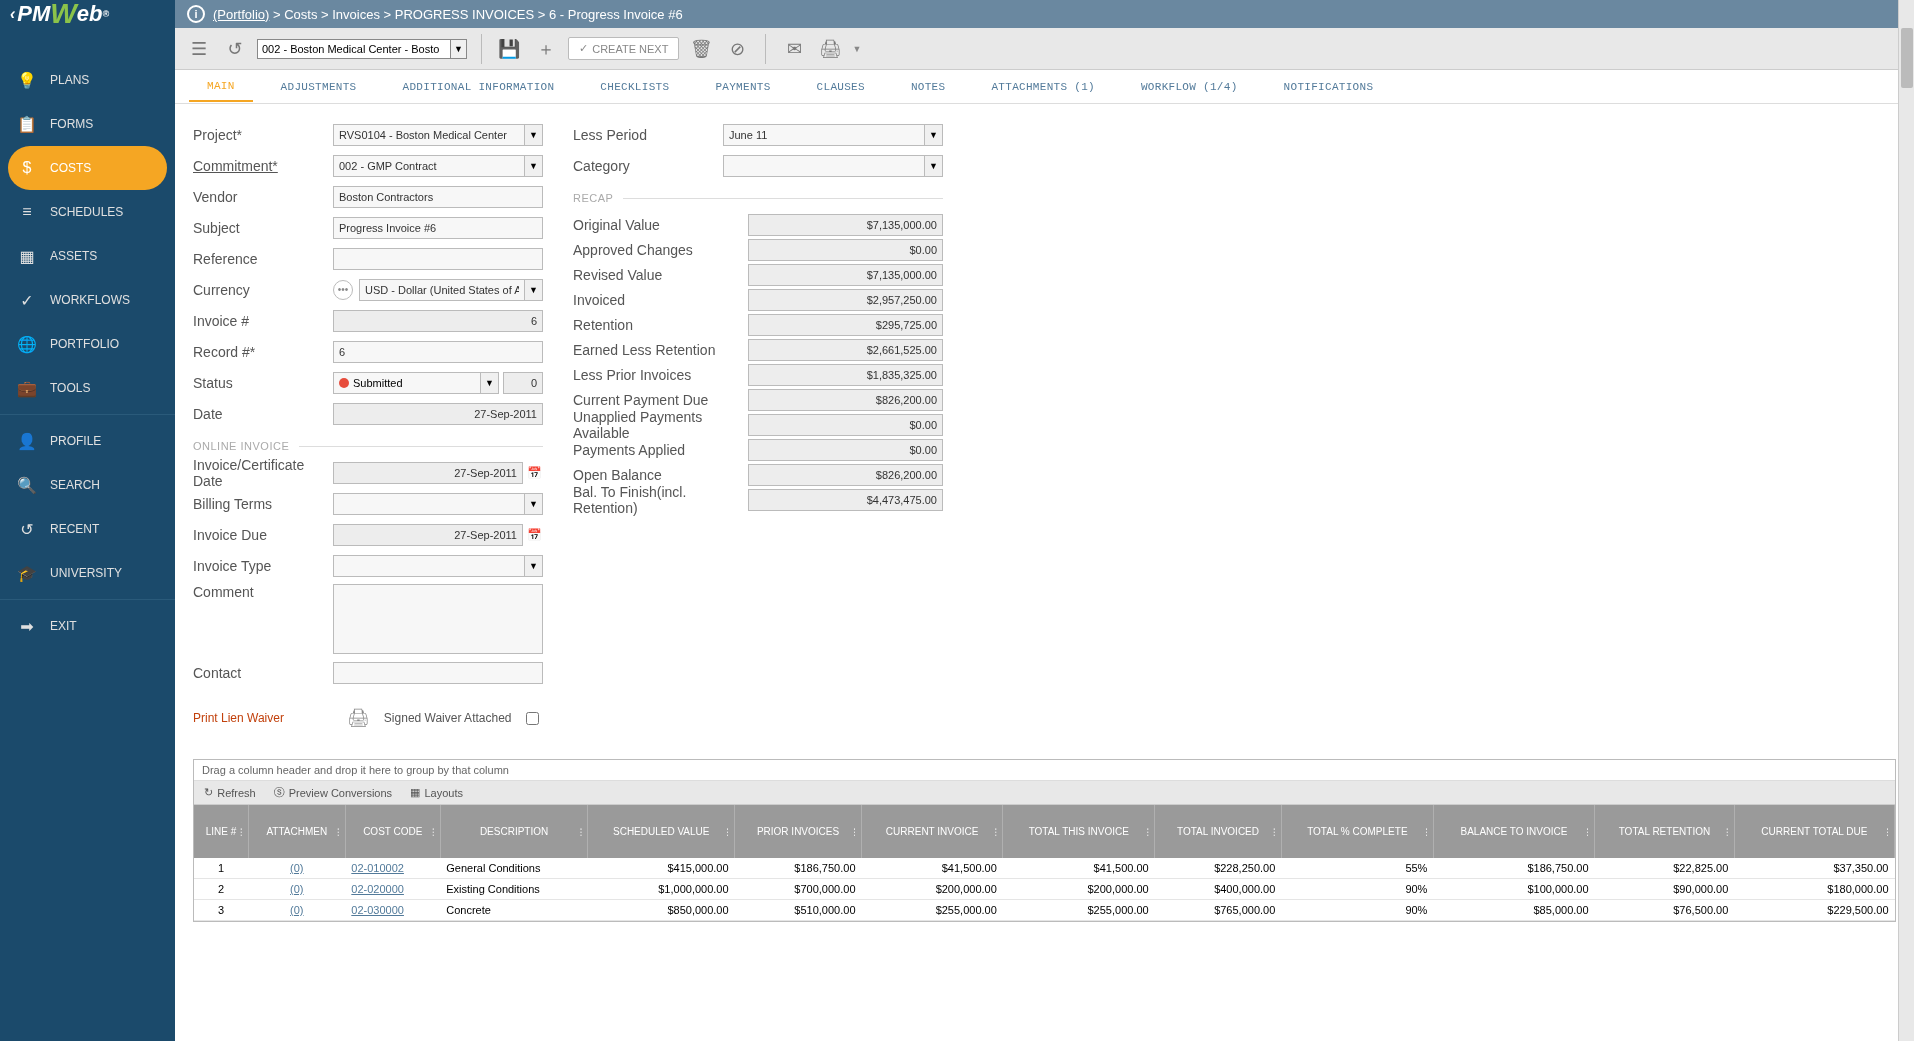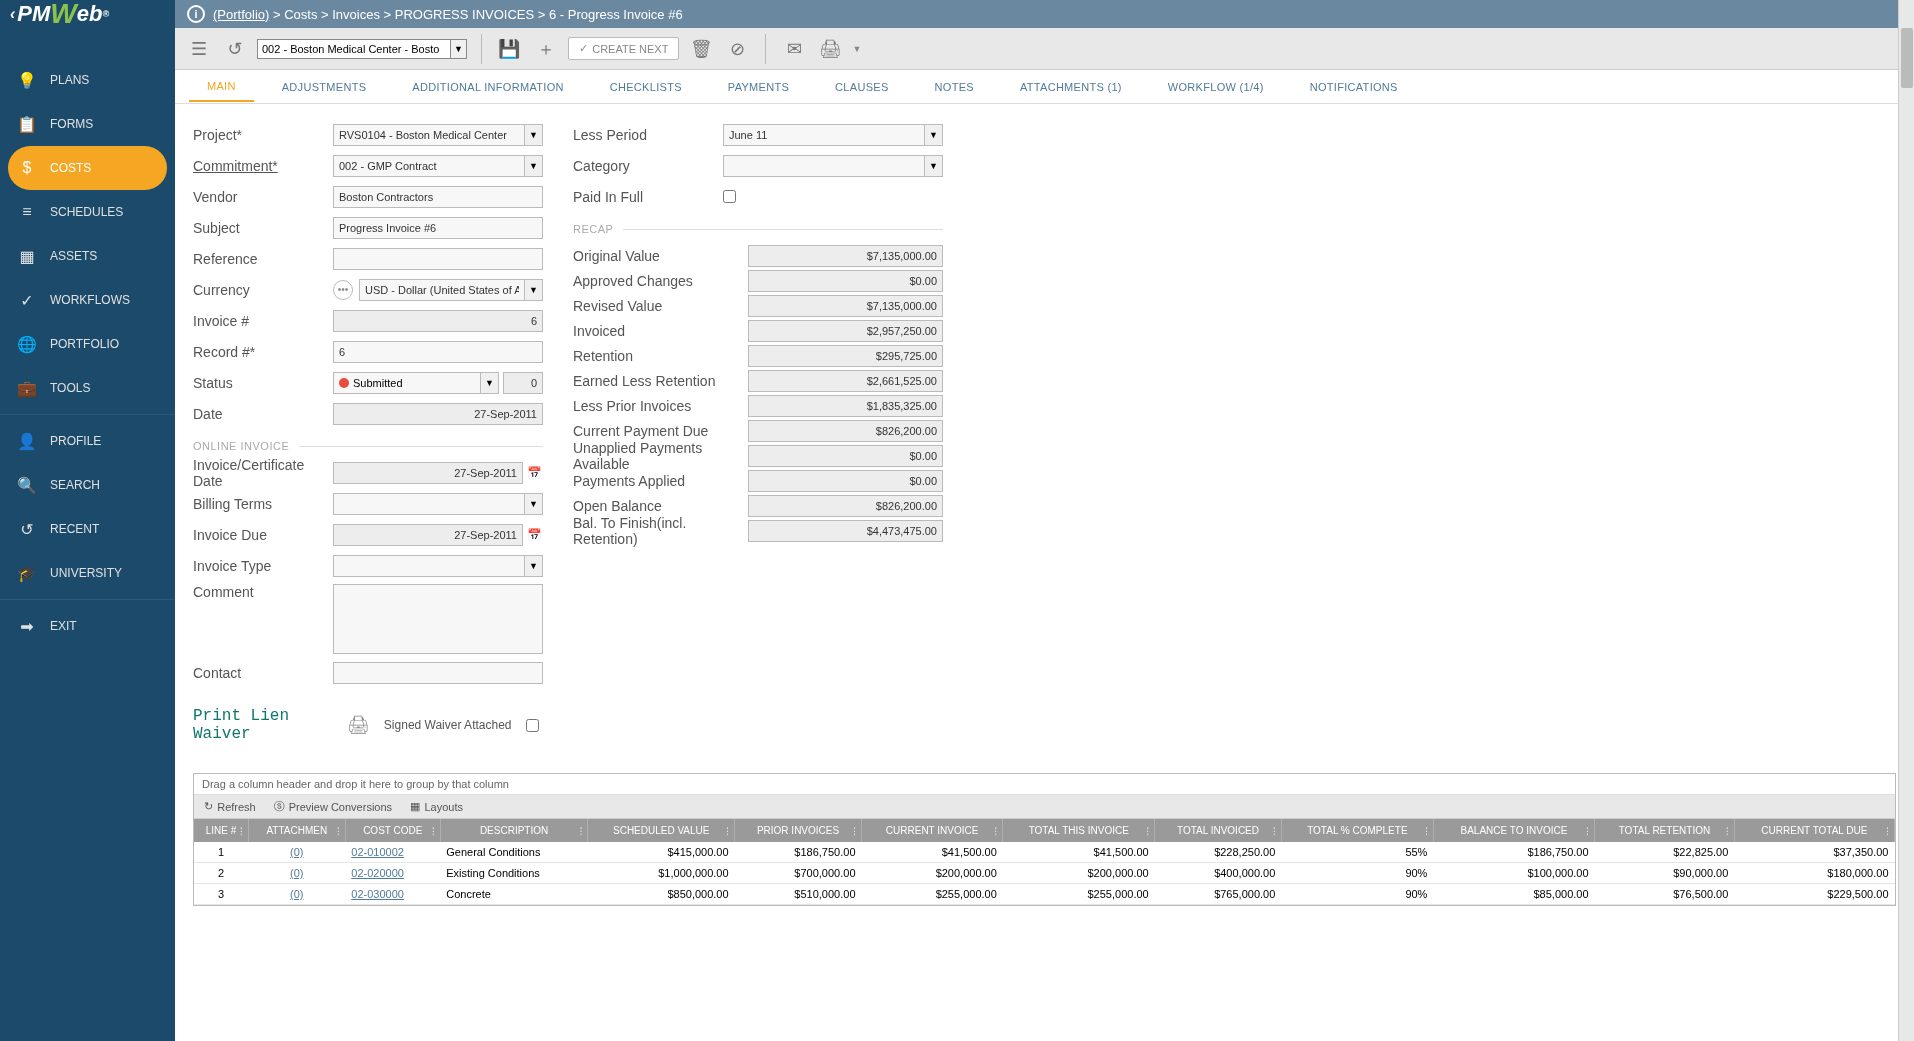--- a/index.html
+++ b/index.html
@@ -18,21 +18,21 @@
 .nav-sep { border-top: 1px solid #2a5a7a; margin: 4px 0; }
 .main { flex: 1; display: flex; flex-direction: column; background: #fff; position: relative; }
 .topbar { height: 28px; background: #6a88a0; color: #fff; display: flex; align-items: center; padding: 0 12px; font-size: 13px; gap: 8px; }
 .topbar .info-icon { width: 18px; height: 18px; border: 2px solid #fff; border-radius: 50%; display: flex; align-items: center; justify-content: center; font-size: 11px; font-weight: bold; }
 .topbar a { color: #fff; text-decoration: underline; }
 .toolbar { height: 42px; background: #e8e8e8; border-bottom: 1px solid #ccc; display: flex; align-items: center; padding: 0 10px; gap: 8px; }
 .toolbar .sep { width: 1px; height: 30px; background: #bbb; margin: 0 6px; }
 .toolbar-btn { width: 28px; height: 28px; display: flex; align-items: center; justify-content: center; color: #777; cursor: pointer; font-size: 18px; }
 .create-next { border: 1px solid #bbb; background: #fff; padding: 4px 10px; font-size: 11px; color: #888; border-radius: 2px; display: flex; align-items: center; gap: 4px; }
 .tabs { height: 34px; border-bottom: 1px solid #ddd; display: flex; align-items: center; padding: 0 14px; gap: 10px; }
-.tab { padding: 8px 18px; font-size: 11px; color: #527a9a; cursor: pointer; letter-spacing: 0.3px; }
+.tab { padding: 8px 18px; font-size: 11px; color: #527a9a; cursor: pointer; letter-spacing: 0.3px; font-family: Liberation Mono, monospace; }
 .tab.active { color: #f5a623; border-bottom: 2px solid #f5a623; margin-bottom: -1px; }
 .content { flex: 1; overflow-y: auto; padding: 18px 18px 0 18px; }
 .form-area { display: flex; gap: 30px; }
 .col { display: flex; flex-direction: column; gap: 6px; }
 .col1 { width: 350px; }
 .col2 { width: 370px; }
 .row { display: flex; align-items: center; height: 25px; }
 .row label { width: 140px; font-size: 14px; color: #555; }
 .row label.link { text-decoration: underline; cursor: pointer; }
 .row .field { flex: 1; display: flex; }
@@ -41,29 +41,29 @@
 .row .dd { display: flex; width: 100%; }
 .row .dd input { flex: 1; }
 .row .dd .caret { width: 18px; height: 22px; border: 1px solid #bbb; border-left: none; background: #f0f0f0; display: flex; align-items: center; justify-content: center; font-size: 9px; }
 .row .more { width: 20px; height: 20px; border: 1px solid #bbb; border-radius: 50%; display: flex; align-items: center; justify-content: center; margin-right: 6px; font-size: 10px; color: #888; }
 .row .status-dot { width: 10px; height: 10px; background: #e74c3c; border-radius: 50%; display: inline-block; margin-right: 4px; }
 .row .cal { width: 16px; color: #aaa; font-size: 12px; margin-left: 4px; }
 .row textarea { width: 100%; height: 70px; border: 1px solid #bbb; background: #f7f7f7; resize: none; }
 .section-label { font-size: 11px; color: #aaa; letter-spacing: 0.5px; margin: 8px 0 2px 0; display: flex; align-items: center; gap: 10px; }
 .section-label .line { flex: 1; height: 1px; background: #ddd; }
 .lien-row { display: flex; align-items: center; gap: 14px; margin-top: 16px; }
-.lien-row .lbl { width: 140px; font-size: 16px; color: #0f766e; font-family: Liberation Mono, monospace; }
+.lien-row .lbl { width: 140px; font-size: 12px; color: #c2410c; }
 .lien-row .printer { font-size: 18px; color: #888; }
 .lien-row .waiver { font-size: 12px; color: #555; }
 .grid-wrap { margin-top: 30px; border: 1px solid #bbb; }
 .grid-group { padding: 4px 8px; font-size: 11px; color: #666; background: #fff; border-bottom: 1px solid #ddd; }
 .grid-toolbar { background: #e8e8e8; padding: 4px 10px; display: flex; gap: 18px; font-size: 11px; color: #555; border-bottom: 1px solid #ccc; }
 .grid-toolbar .gtbtn { display: flex; align-items: center; gap: 4px; cursor: pointer; }
 .grid { width: 100%; border-collapse: collapse; font-size: 11px; }
-.grid th { background: #9a9a9a; color: #fff; padding: 6px 4px; text-align: center; font-weight: normal; font-size: 10px; border-right: 1px solid #b0b0b0; position: relative; }
+.grid th { background: #9a9a9a; color: #fff; padding: 21px 4px; text-align: center; font-weight: normal; font-size: 10px; border-right: 1px solid #b0b0b0; position: relative; }
 .grid th .dots { position: absolute; right: 2px; top: 50%; transform: translateY(-50%); font-size: 9px; }
 .grid td { padding: 4px 6px; border-bottom: 1px solid #e5e5e5; text-align: right; }
 .grid td.left { text-align: left; }
 .grid td.center { text-align: center; }
 .grid td a { color: #527a9a; text-decoration: underline; }
 .scrollbar { position: absolute; right: 0; top: 0; width: 16px; height: 100%; background: #e8e8e8; border-left: 1px solid #ccc; }
 .scrollbar .thumb { position: absolute; left: 2px; top: 28px; width: 12px; height: 60px; background: #bbb; border-radius: 2px; }
 </style>
 </head>
 <body>
@@ -309,24 +309,20 @@
                 <input type="text" value="June 11" style="">
                 <span class="caret">▼</span>
               </div>
             </div>
           <div class="row">
               <label style="width:150px">Category</label>
               <div class="field dd">
                 <input type="text" value="" style="">
                 <span class="caret">▼</span>
               </div>
-            </div>
-          <div class="row">
-              <label style="width:150px">Paid In Full</label>
-              <input type="checkbox" style="">
             </div>
           <div class="section-label">
               <span>RECAP</span>
               <span class="line"></span>
             </div>
           <div id="recap">
               <div class="row">
                 <label style="width:175px">Original Value</label>
                 <div class="field">
                   <input type="text" class="ro" value="$7,135,000.00" style="">

